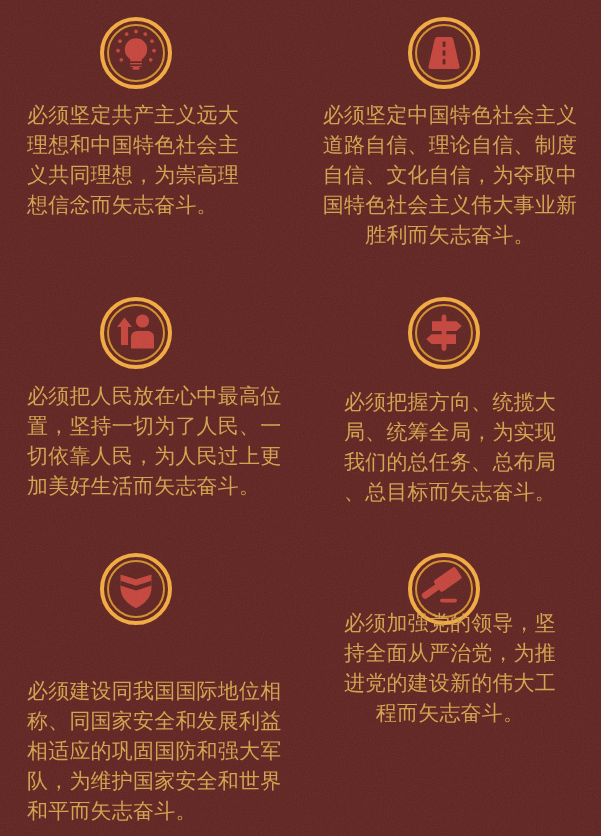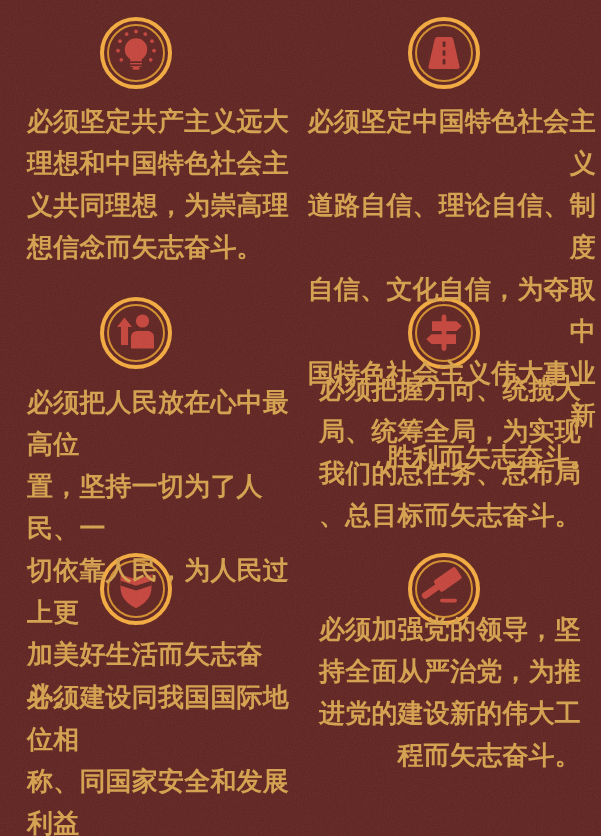--- a/index.html
+++ b/index.html
@@ -12,29 +12,28 @@
   html,body{margin:0;padding:0;}
   body{
     width:601px;height:836px;
     position:relative;overflow:hidden;
     background:var(--bg);
     font-family:"Liberation Sans", sans-serif;
   }
   .badge{position:absolute;width:74px;height:74px;}
   .badge svg{display:block;width:74px;height:74px;}
   .txt{
-    font-size:26px;line-height:42px;
+    font-size:21px;line-height:30px;
     color:var(--gold-text);
     white-space:pre-line;
     letter-spacing:0.2px;
-    font-weight:bold;
   }
   .txt-left{position:absolute;left:27px;width:272px;text-align:left;}
   .txt-right-wrap{position:absolute;left:304px;width:292px;display:flex;justify-content:center;}
-  .txt-right-wrap .txt{text-align:right;}
+  .txt-right-wrap .txt{text-align:center;}
   .noise{position:absolute;left:0;top:0;z-index:5;pointer-events:none;}
 </style>
 </head>
 <body>
 
 <div class="badge" style="left:99px;top:16px;">
   <svg viewBox="0 0 74 74">
     <circle cx="37" cy="37" r="34" fill="none" stroke="var(--ring-outer)" stroke-width="4"></circle>
     <circle cx="37" cy="37" r="28" fill="none" stroke="var(--ring-inner)" stroke-width="2"></circle>
     <g fill="var(--icon-red)">
@@ -127,21 +126,21 @@
 自信、文化自信，为夺取中
 国特色社会主义伟大事业新
 胜利而矢志奋斗。</div>
 </div>
 
 <div class="txt txt-left" style="top:381px;">必须把人民放在心中最高位
 置，坚持一切为了人民、一
 切依靠人民，为人民过上更
 加美好生活而矢志奋斗。</div>
 
-<div class="txt-right-wrap" style="top:368px;">
+<div class="txt-right-wrap" style="top:387px;">
   <div class="txt">必须把握方向、统揽大
 局、统筹全局，为实现
 我们的总任务、总布局
 、总目标而矢志奋斗。</div>
 </div>
 
 <div class="txt txt-left" style="top:676px;">必须建设同我国国际地位相
 称、同国家安全和发展利益
 相适应的巩固国防和强大军
 队，为维护国家安全和世界

